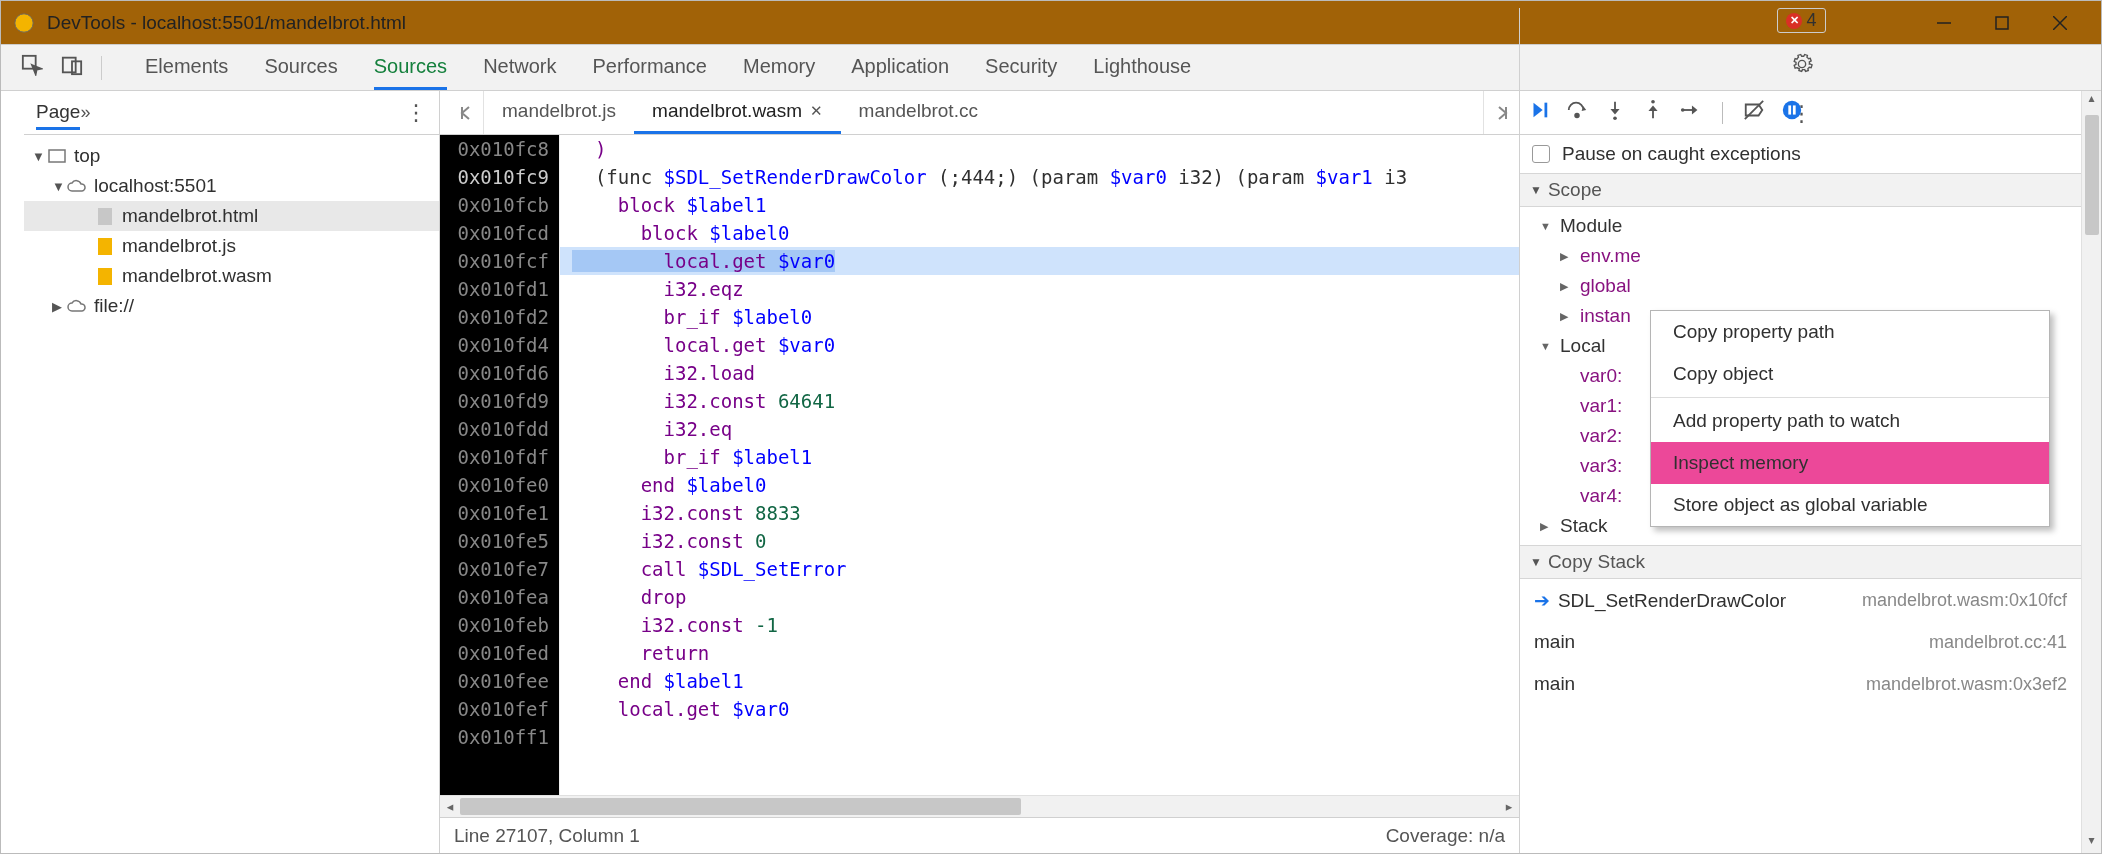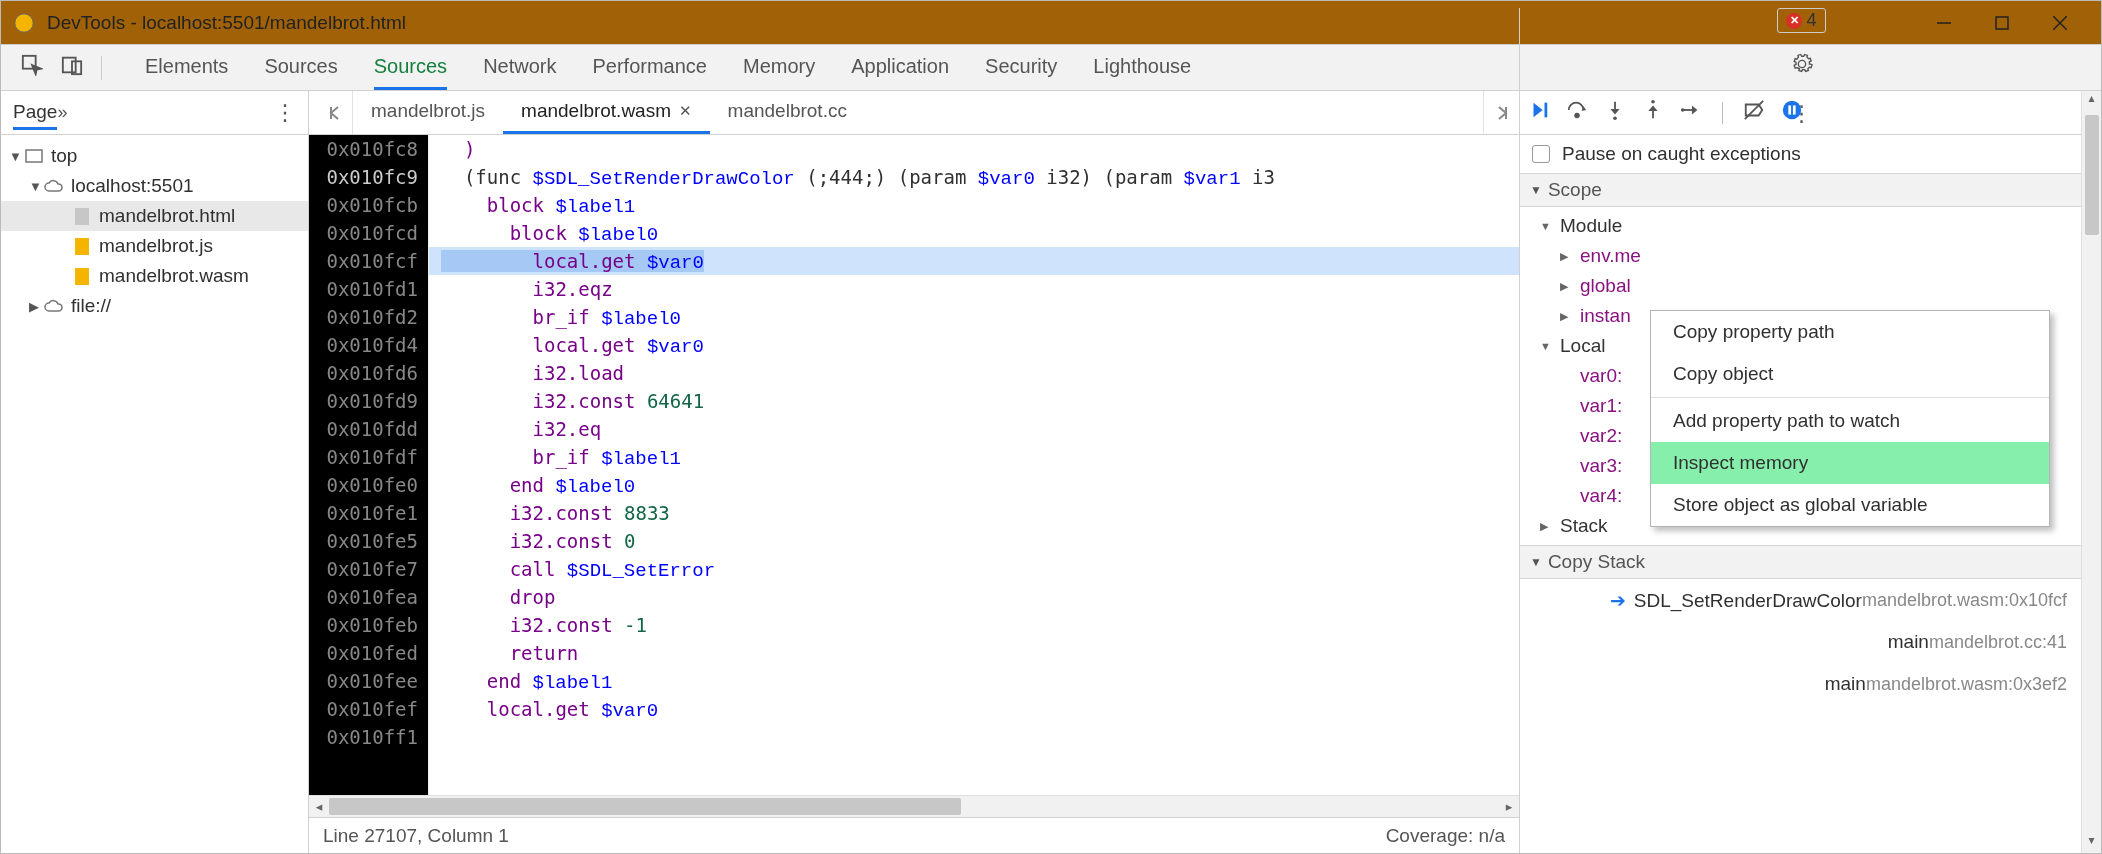--- a/index.html
+++ b/index.html
@@ -11,21 +11,21 @@
   .tabbar { height: 46px; background: #f2f2f2; display: flex; align-items: center; border-bottom: 1px solid #d0d0d0; }
   .tabbar .leadicons { width: 120px; display: flex; align-items:center; gap:18px; padding-left: 20px; color: #555; }
   .tabbar .tabs { display: flex; gap: 36px; padding-left: 24px; flex: 1; font-size: 20px; color: #555; height: 100%; align-items: center;}
   .tab { cursor: pointer; height: 100%; display: flex; align-items:center; border-bottom: 3px solid transparent; }
   .tab.active { color: #15803d; border-bottom: 3px solid #1a73e8; }
   .tabbar .right { display: flex; align-items: center; gap: 20px; padding-right: 18px; }
   .badge-err { display: inline-flex; align-items: center; gap: 4px; border:1px solid #ccc; padding: 1px 8px; border-radius: 3px; font-size: 18px; }
   .red-circle { width: 16px; height: 16px; border-radius: 50%; background: #d93025; display:inline-flex; align-items:center; justify-content:center; color:#fff; font-size:11px; font-weight:bold;}
   .gear,.vdots { color:#555; font-size:22px;}
   .main { flex:1; display:flex; min-height:0; }
-  .nav { width: 308px; border-right: 1px solid #d0d0d0; display:flex; flex-direction:column; }
+  .nav { width: 416px; border-right: 1px solid #d0d0d0; display:flex; flex-direction:column;margin-left:23px; }
   .nav .navhead { height: 44px; border-bottom: 1px solid #d0d0d0; display:flex; align-items:center; padding: 0 12px; justify-content:space-between; }
   .nav .navhead .page-tab { color:#333; border-bottom: 3px solid #1a73e8; padding-bottom:4px; margin-top:6px; font-size:19px; }
   .nav .navhead .chev { color:#555; font-size:18px;}
   .tree { padding: 6px 0; font-size:19px; }
   .tree .row { display:flex; align-items:center; height:30px; padding-left: 8px; cursor:default; }
   .tree .row.selected { background:#e8e8e8; }
   .tree .tri { width:14px; display:inline-block; color:#555; font-size:13px; }
   .tree .ico { width:22px; height:18px; display:inline-flex; align-items:center; justify-content:center; margin-right:6px; }
   .tree .file-ico { background:#c7c7c7; width:14px; height:17px; }
   .tree .file-ico.yellow { background:#f4b400; }
@@ -34,21 +34,21 @@
   .filetabs .navarrow { width:36px; display:flex; align-items:center; justify-content:center; color:#777; border-right:1px solid #e2e2e2;}
   .filetabs .ftab { display:flex; align-items:center; padding: 0 18px; gap:8px; cursor:pointer; border-bottom:3px solid transparent;}
   .filetabs .ftab.active { color:#222; border-bottom:3px solid #1a73e8; }
   .filetabs .close { font-size:15px; color:#555; }
   .filetabs .spacer { flex:1; }
   .editor { flex:1; display:flex; min-height:0; overflow:hidden;font-size:19px; }
   .gutter { width:120px; text-align:right; padding-right:10px; background:#000000;color:#888; font-family: Consolas, monospace; line-height:28px; border-right:1px solid #eee;}
   .code { flex:1; font-family: Consolas, monospace; line-height:28px; white-space:pre; overflow:auto;}
   .code .ln { height:28px; padding-left: 12px; }
   .code .kw { color:#708; }
-  .code .id { color:#00f;font-family:Liberation Mono, monospace; }
+  .code .id { color:#00f; }
   .code .num { color:#164; }
   .code .hl { background:#cfe3fc; }
   .code .hl .txtsel { background:#a5c8f5; }
   .gutter .muted { color:#ccc; }
   .statusbar { height:36px; border-top:1px solid #d0d0d0;background:#fff; display:flex; align-items:center; padding: 0 14px; justify-content:space-between; font-size:19px; color:#555;}
   .scrollbar-h { height:22px; background:#f1f1f1; border-top:1px solid #e0e0e0; position:relative; display:flex; align-items:center;}
   .scrollbar-h .track { position:absolute; left:20px; right:20px; height:100%; }
   .scrollbar-h .thumb { position:absolute; left:0; width:54%; top:2px; bottom:2px; background:#c7c7c7; border-radius:2px;}
   .scrollbar-h .arr { width:20px; text-align:center; color:#666;font-size:13px;}
   .right { width: 582px; border-left:1px solid #d0d0d0; display:flex; flex-direction:column; font-size:19px; }
@@ -56,26 +56,26 @@
   .dbgbar svg { width:22px; height:22px; }
   .dbgbar .sep { width:1px; height:22px; background:#bbb; margin:0 4px;}
   .pane { padding: 8px 12px; display:flex; align-items:center; gap:12px;}
   .checkbox { width:18px; height:18px; border:1px solid #999; border-radius:3px; display:inline-block;}
   .section-head { background:#f2f2f2; border-top:1px solid #d6d6d6;border-bottom:1px solid #d6d6d6; padding:5px 10px; display:flex; align-items:center; gap:6px; color:#555;}
   .section-head .tri { font-size:12px;}
   .scope-body { padding: 4px 0 4px 14px; color:#333; }
   .scope-body .item { display:flex; align-items:center; gap:6px; height:30px; padding-left: 6px;}
   .scope-body .vname { color:#881280; }
   .scope-body .trit { font-size:11px; color:#666; width:14px;}
-  .callstack .csitem { padding: 6px 14px; display:flex; align-items:center; justify-content:flex-end; height:42px;}
+  .callstack .csitem { padding: 6px 14px; display:flex; align-items:center; justify-content:space-between; height:42px;}
   .callstack .csitem .loc { color:#888; font-size:18px;}
   .callstack .csitem .curarrow { color:#1a73e8; margin-right:8px;}
   .ctxmenu { position:absolute; right: 52px; top: 310px; width: 400px; background:#fff; border:1px solid #b5b5b5; box-shadow: 4px 4px 6px rgba(0,0,0,0.25); font-size:19px; z-index:100;}
   .ctxmenu .mi { padding: 10px 22px; cursor:default; }
-  .ctxmenu .mi.hover { background:#86efac; }
+  .ctxmenu .mi.hover { background:#ec4899; }
   .ctxmenu .msep { height:1px; background:#ddd; margin:2px 0;}
   .rscrolltrack{width:20px;background:#f1f1f1;border-left:1px solid #e0e0e0;display:flex;flex-direction:column;align-items:center;}
   .rscrolltrack .arr{height:20px;font-size:12px;color:#666;}
   .rscrolltrack .thumb{width:14px;height:120px;background:#c7c7c7;border-radius:2px;margin-top:4px;}
   .code-wrap{flex:1;display:flex;flex-direction:column;min-height:0;}
 </style>
 </head>
 <body>
 
 <div class="titlebar">

